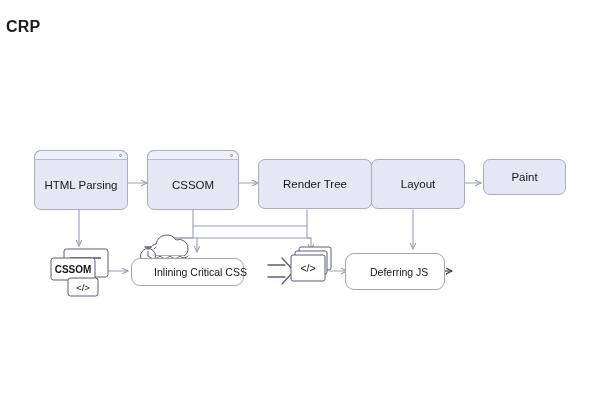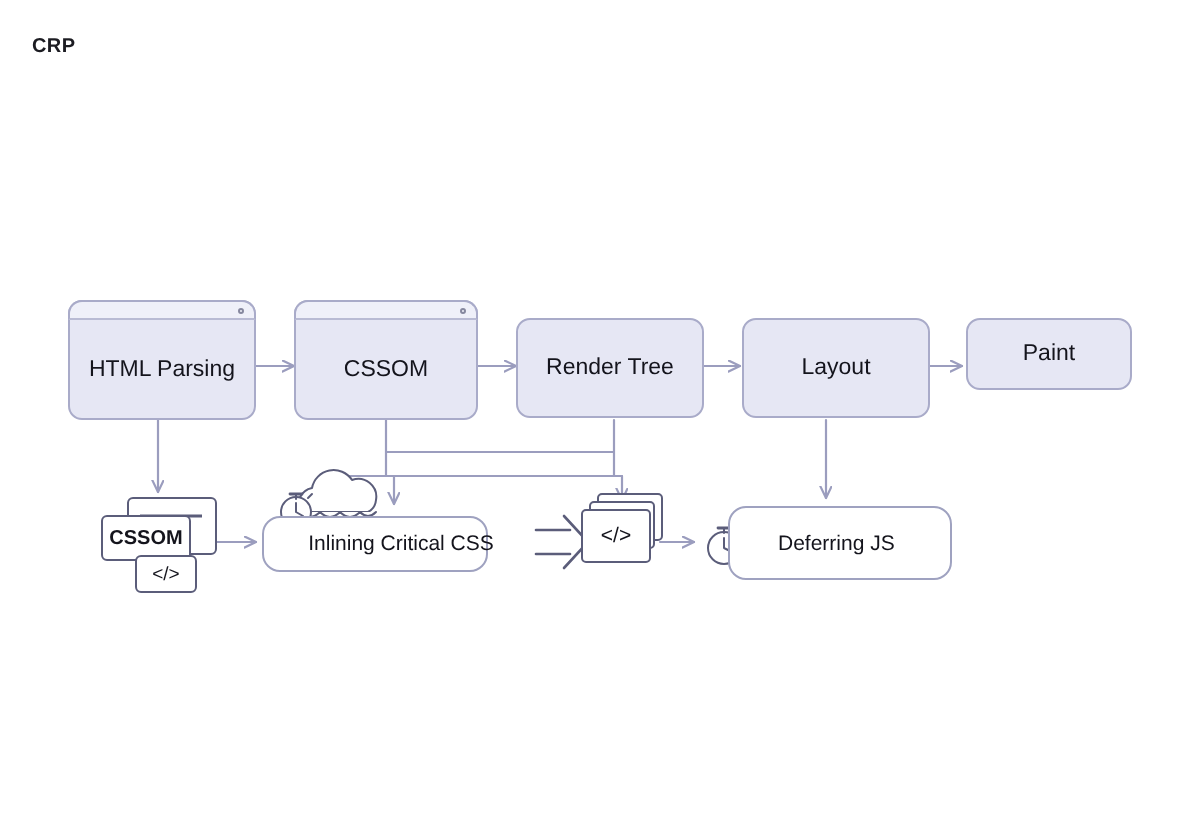--- a/index.html
+++ b/index.html
@@ -15,23 +15,23 @@
     position: relative;
   }
   #canvas {
     position: absolute;
     inset: 0;
     width: 600px;
     height: 420px;
   }
   .page-title {
     position: absolute;
-    left: 16px;
+    left: 6px;
     top: 18px;
-    font-size: 10px;
+    font-size: 16px;
     font-weight: bold;
     color: #1c1c22;
     letter-spacing: 0.2px;
   }
   
   .node {
     position: absolute;
     box-sizing: border-box;
     display: flex;
     align-items: center;
@@ -184,21 +184,21 @@
   <span class="lbl">HTML Parsing</span>
 </div>
 
 <div class="node stage-box window" style="left:147px; top:150px; width:92px; height:60px;">
   <span class="titlebar">
     <span class="dot"></span>
   </span>
   <span class="lbl">CSSOM</span>
 </div>
 
-<div class="node stage-box" style="left:258px; top:159px; width:94px; height:50px;">
+<div class="node stage-box" style="left:258px; top:159px; width:114px; height:50px;">
   <span class="lbl">Render Tree</span>
 </div>
 
 <div class="node stage-box" style="left:371px; top:159px; width:94px; height:50px;">
   <span class="lbl">Layout</span>
 </div>
 
 <div class="node stage-box" style="left:483px; top:159px; width:83px; height:36px;">
   <span class="lbl">Paint</span>
 </div>
@@ -212,15 +212,15 @@
 </div>
 
 <div class="node outline-box" style="left:131px; top:258px; width:113px; height:28px;">
   <span class="lbl">Inlining Critical CSS</span>
 </div>
 
 <div class="node" style="left:291px; top:255px; width:34px; height:26px; font-size:10.5px;">
   <span class="lbl">&lt;/&gt;</span>
 </div>
 
-<div class="node outline-box" style="left:364px; top:253px; width:112px; height:37px; justify-content:flex-start; padding-left:24px;">
+<div class="node outline-box" style="left:345px; top:253px; width:100px; height:37px; justify-content:flex-start; padding-left:24px;">
   <span class="lbl">Deferring JS</span>
 </div>
 
 </body></html>

